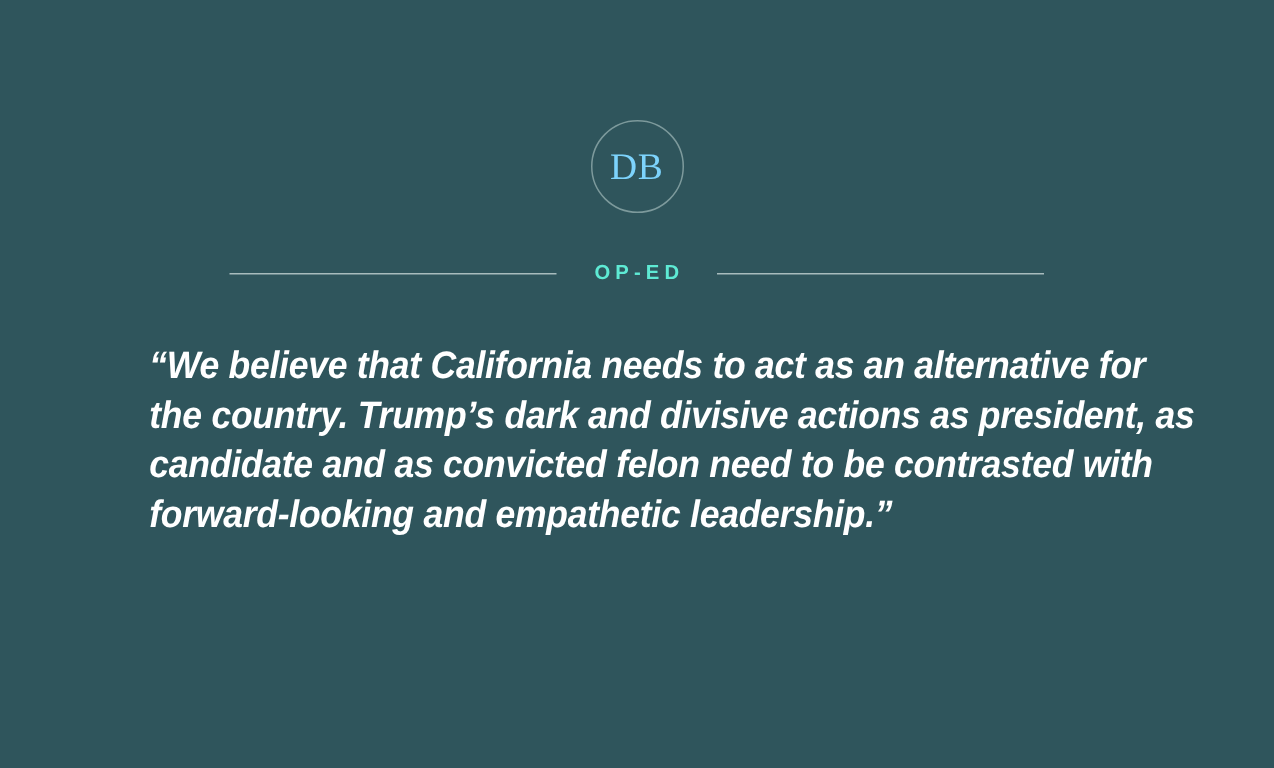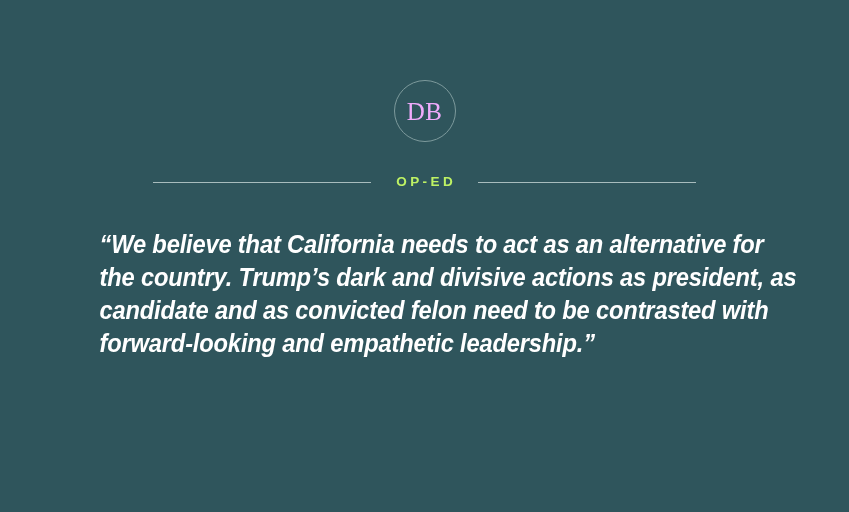--- a/index.html
+++ b/index.html
@@ -41,21 +41,21 @@
     align-items: center;
     justify-content: center;
     box-sizing: border-box;
   }
 
   #logo-monogram {
     font-family: "Liberation Serif", "DejaVu Serif", serif;
     font-size: 25px;
     font-weight: 400;
     letter-spacing: 0.5px;
-    color: #f0abfc;
+    color: #7dd3fc;
     line-height: 1;
     position: relative;
     top: 0px;
   }
 
   
   #kicker-block {
     position: absolute;
     left: 0;
     top: 173px;
@@ -66,21 +66,21 @@
   }
 
   .kicker-rule {
     width: 218px;
     height: 1px;
     background: #a8bcbd;
     flex: 0 0 auto;
   }
 
   #kicker-label {
-    color: #bef264;
+    color: #5eead4;
     font-family: "Liberation Sans", sans-serif;
     font-size: 13.5px;
     font-weight: 700;
     letter-spacing: 3.4px;
     text-indent: 3.4px;
     white-space: nowrap;
     padding: 0 22px;
     line-height: 18px;
   }
 

